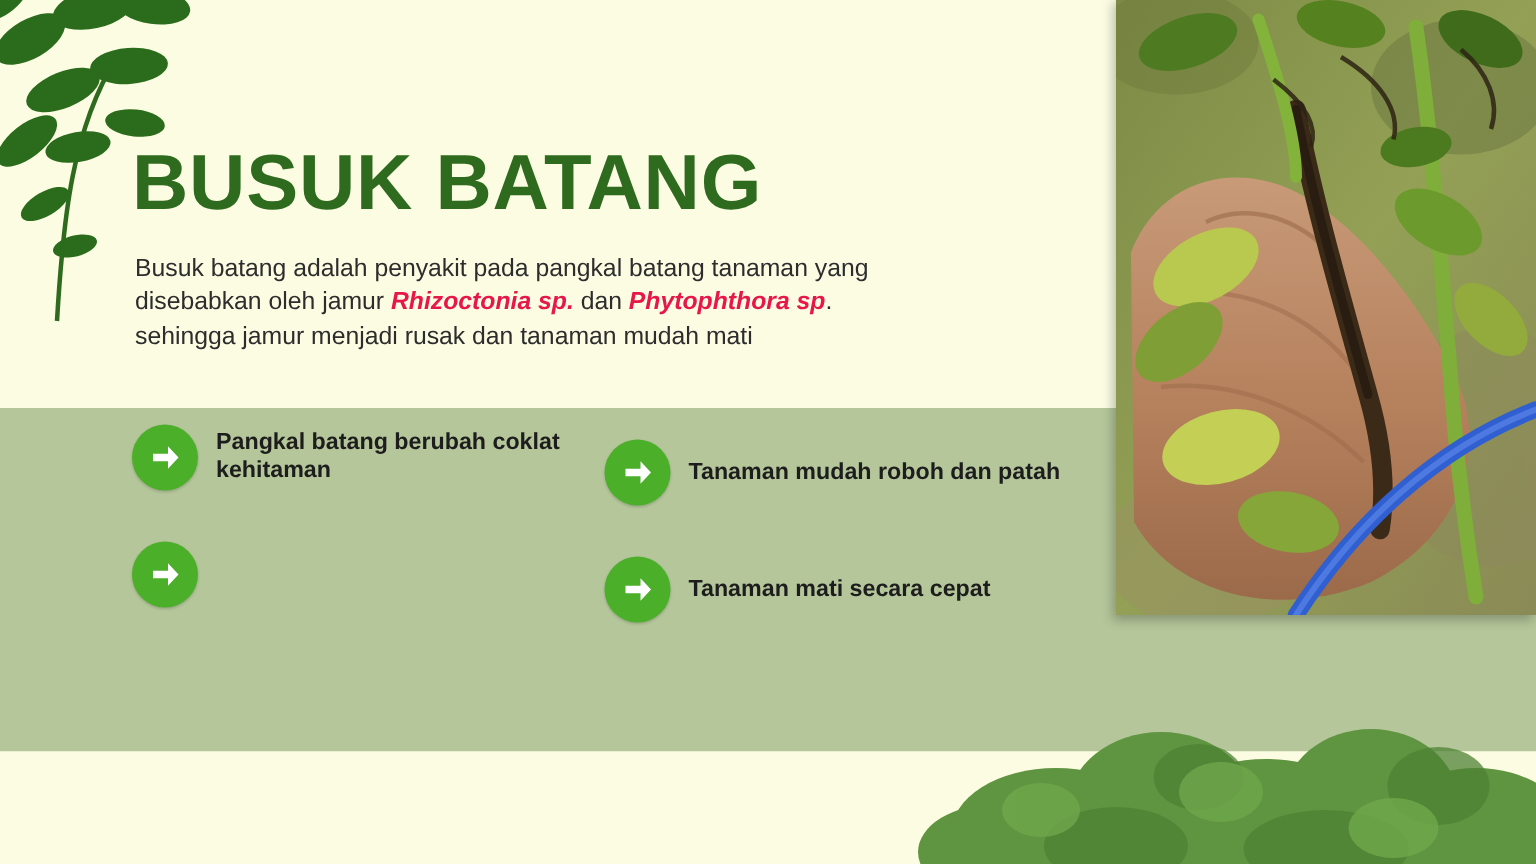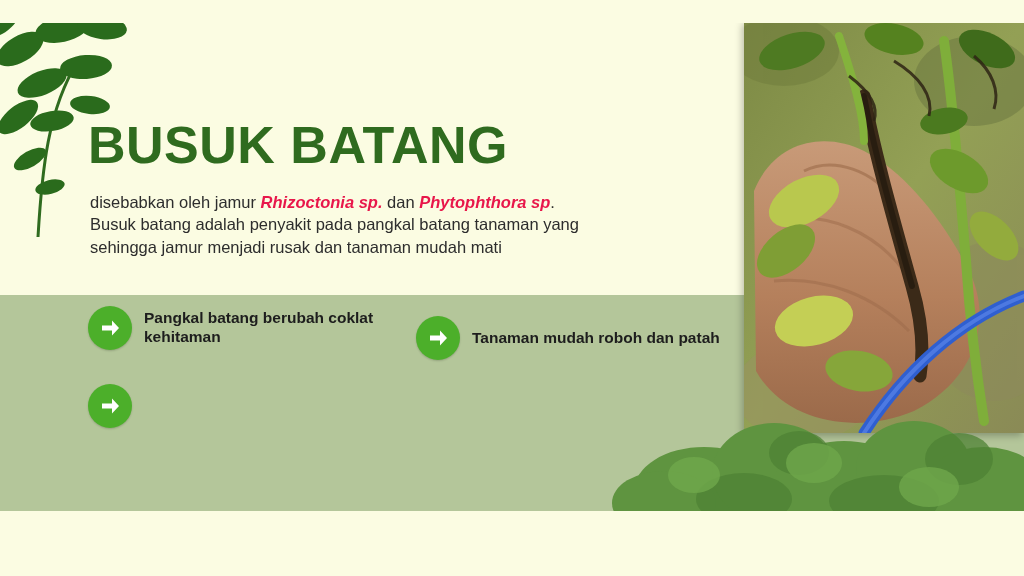--- a/index.html
+++ b/index.html
@@ -9,24 +9,23 @@
   body {
     width: 1024px;
     height: 576px;
     font-family: "Liberation Sans", sans-serif;
     background: #fbfce2;
     overflow: hidden;
   }
   .slide {
     position: relative;
     width: 1024px;
-    height: 488px;
+    height: 576px;
     background: #fbfce2;
     overflow: hidden;
-    margin-top: 23px;
   }
 
   
   .band-top {
     position: absolute;
     left: 0; top: 0;
     width: 1024px; height: 272px;
     background: #fbfce2;
   }
   
@@ -81,21 +80,21 @@
     font-style: italic;
     font-weight: bold;
   }
 
   
   .sym-col {
     position: absolute;
     width: 330px;
   }
   .col-left { left: 88px; top: 282px; }
-  .col-right { left: 416px; top: 292px; }
+  .col-right { left: 403px; top: 292px; }
 
   .sym {
     display: flex;
     align-items: center;
     margin-bottom: 32px;
     min-height: 46px;
   }
   .bullet-icon {
     flex: 0 0 auto;
     width: 44px; height: 44px;
@@ -161,24 +160,24 @@
         <ellipse cx="100" cy="96" rx="20" ry="9" transform="rotate(6 100 96)"></ellipse>
         <ellipse cx="40" cy="150" rx="18" ry="8" transform="rotate(-30 40 150)"></ellipse>
         <ellipse cx="60" cy="178" rx="15" ry="7" transform="rotate(-14 60 178)"></ellipse>
       </g>
     </svg>
   </div>
 
   <div class="title">BUSUK BATANG</div>
 
   <div class="desc">
+    <span class="line">Busuk batang adalah penyakit pada pangkal batang tanaman yang</span>
     <span class="line">
       <span>disebabkan oleh jamur </span><em>Rhizoctonia sp.</em><span> dan </span><em>Phytophthora sp</em><span>.</span>
     </span>
-    <span class="line">Busuk batang adalah penyakit pada pangkal batang tanaman yang</span>
     <span class="line">sehingga jamur menjadi rusak dan tanaman mudah mati</span>
   </div>
 
   <div class="sym-col col-left">
 
     <div class="sym">
       <span class="bullet-icon">
         <svg width="24" height="24" viewBox="0 0 24 24">
             <path d="M4 9.5 h10 v-5 l7 7.5 -7 7.5 v-5 h-10 z" fill="#ffffff"></path>
           </svg>
@@ -202,20 +201,28 @@
     <div class="sym">
       <span class="bullet-icon">
         <svg width="24" height="24" viewBox="0 0 24 24">
             <path d="M4 9.5 h10 v-5 l7 7.5 -7 7.5 v-5 h-10 z" fill="#ffffff"></path>
           </svg>
       </span>
       <span class="sym-text">Tanaman mudah roboh dan patah</span>
     </div>
 
 
+    <div class="sym">
+      <span class="bullet-icon">
+        <svg width="24" height="24" viewBox="0 0 24 24">
+            <path d="M4 9.5 h10 v-5 l7 7.5 -7 7.5 v-5 h-10 z" fill="#ffffff"></path>
+          </svg>
+      </span>
+      <span class="sym-text">Tanaman mati secara cepat</span>
+    </div>
 
   </div>
 
   <div class="photo">
     <svg width="280" height="412" viewBox="0 0 280 412">
       <defs>
         <linearGradient id="bg" x1="0" y1="0" x2="1" y2="1">
           <stop offset="0%" stop-color="#7d8a45"></stop>
           <stop offset="50%" stop-color="#93a055"></stop>
           <stop offset="100%" stop-color="#8a8a56"></stop>

